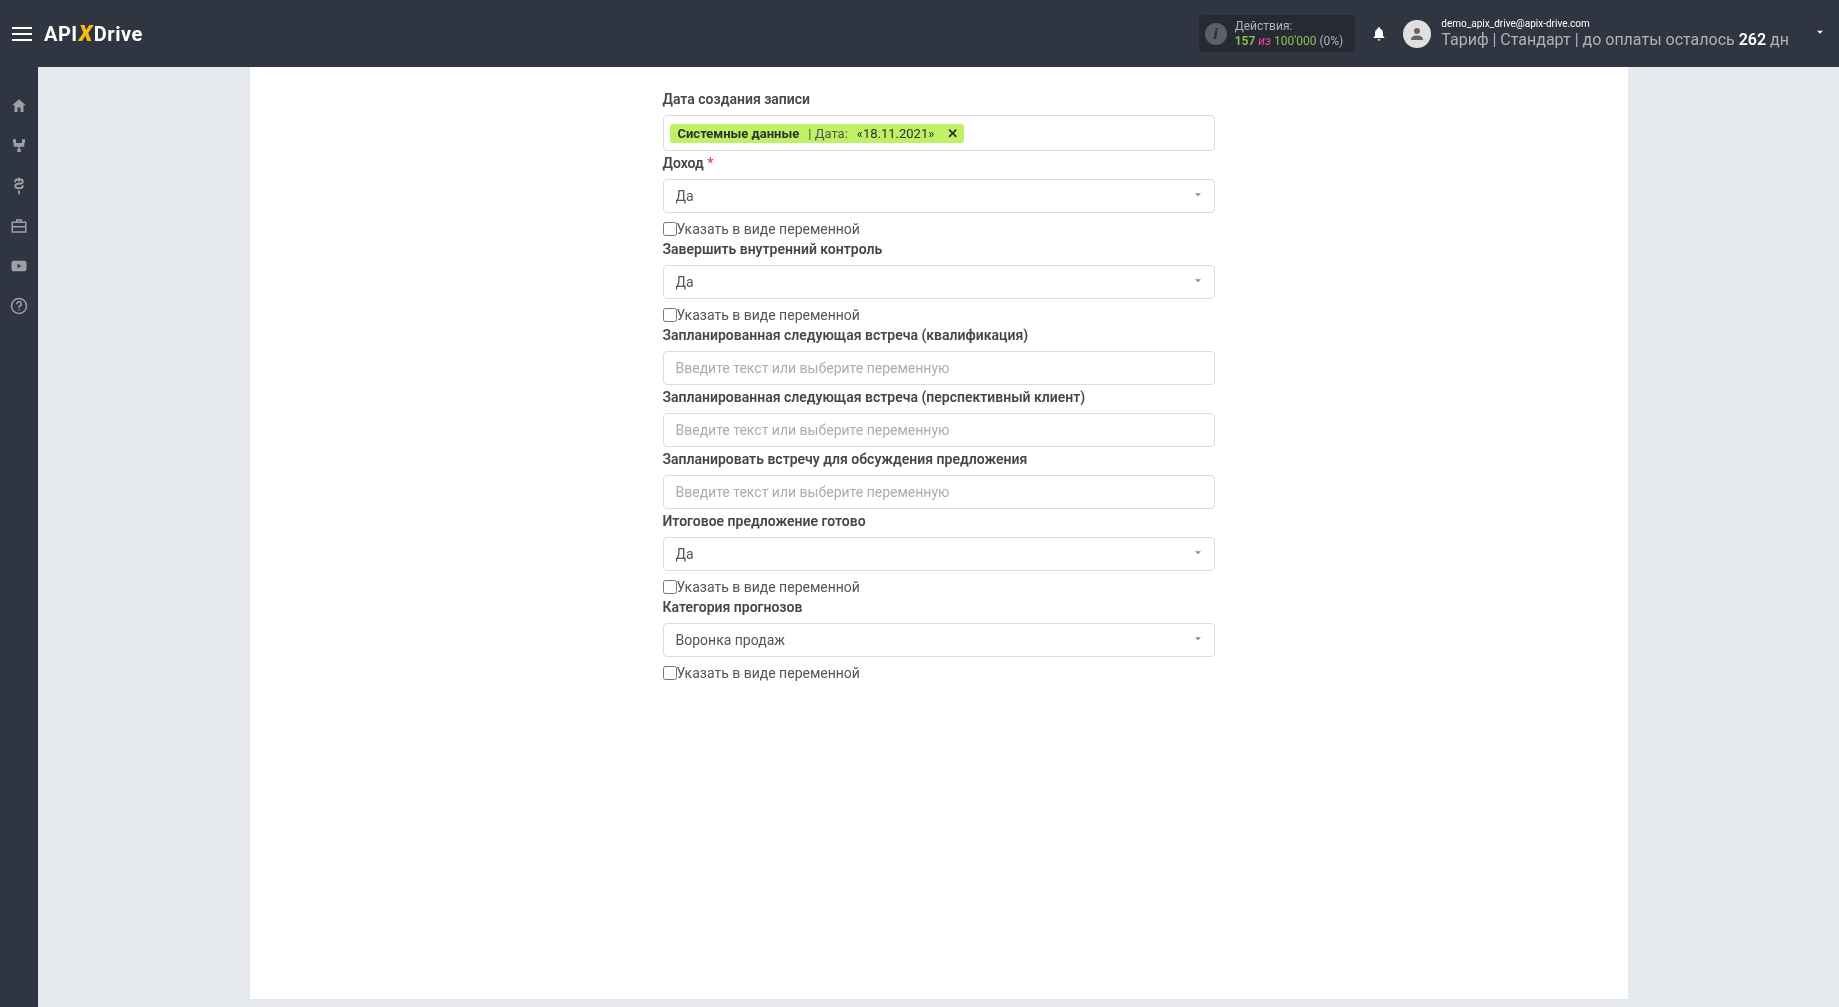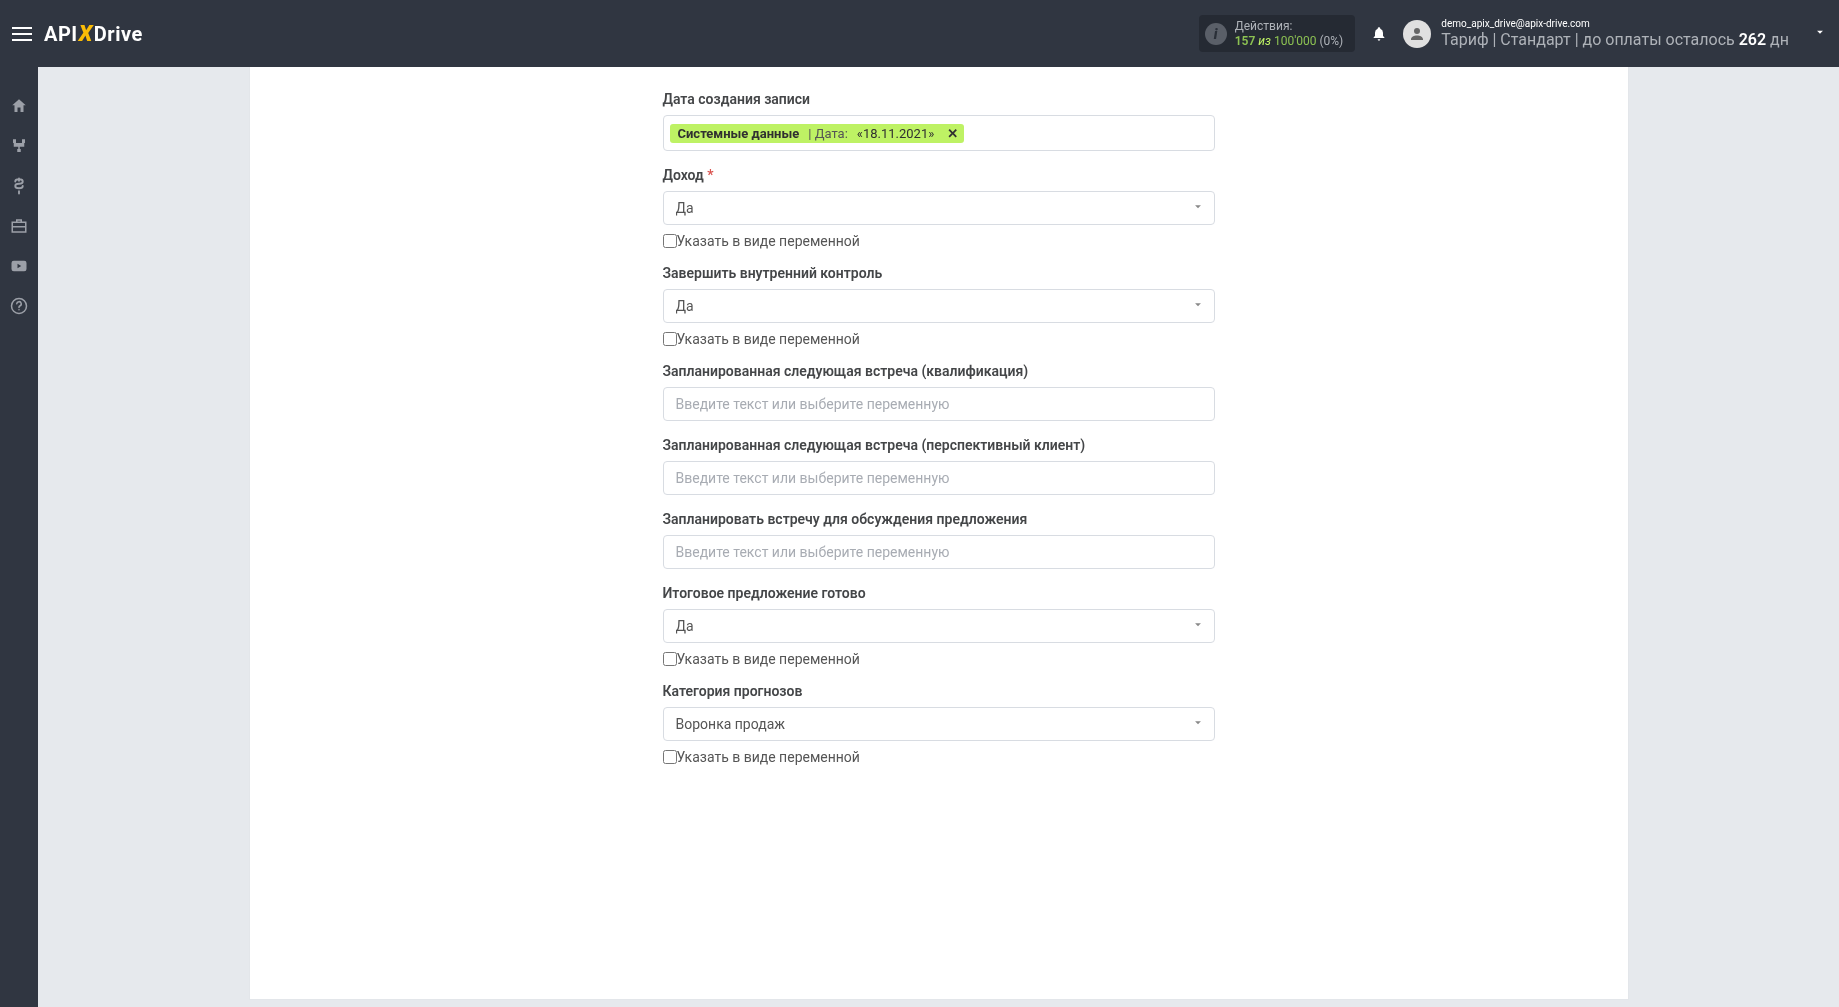--- a/index.html
+++ b/index.html
@@ -36,21 +36,21 @@
   display: flex; align-items: center; gap: 8px; margin-right: 16px;
 }
 .actions-box .info-circ {
   width: 22px; height: 22px; border-radius: 50%; background: #5a5f68;
   display: flex; align-items: center; justify-content: center;
   color: #2a2f38; font-weight: 900; font-style: italic; font-size: 14px;
 }
 .actions-text { font-size: 12px; line-height: 1.2; }
 .actions-text .line1 { color: #aeb2b8; }
 .actions-text .n1 { color: #8cc152; font-weight: 600; }
-.actions-text .iz { color: #bef264; font-style: italic; }
+.actions-text .iz { color: #ec4899; font-style: italic; }
 .actions-text .n2 { color: #8cc152; }
 .actions-text .pct { color: #aeb2b8; }
 .bell { width: 16px; height: 16px; fill: #fff; margin-right: 16px; cursor: pointer; }
 .avatar {
   width: 28px; height: 28px; border-radius: 50%; background: #e0e0e0;
   display: flex; align-items: center; justify-content: center; margin-right: 10px;
 }
 .avatar svg { width: 18px; height: 18px; fill: #666; }
 .user-block { line-height: 1.2; }
 .user-email { color: #fff; font-size: 10px; }
@@ -67,21 +67,21 @@
 .sidebar-icon { width: 18px; height: 18px; fill: #9ca0a8; cursor: pointer; }
 .main {
   flex: 1; overflow: auto; display: flex; justify-content: center;
   padding: 0 0 24px 0;
 }
 .panel {
   background: #fff; width: 1380px; min-height: 100%;
   border: 1px solid #e3e6ea; border-top: none; padding: 12px 0;
 }
 .form-wrap { width: 552px; margin: 0 auto; padding-top: 12px; }
-.field { margin-bottom: 16px; }
+.field { margin-bottom: 4px; }
 .field-label { font-weight: 600; color: #444648; margin-bottom: 8px; font-size: 14px; }
 .field-label .req { color: #d9534f; }
 .tag-input {
   border: 1px solid #d8dce2; border-radius: 4px; padding: 5px 6px;
   background: #fff; min-height: 36px; display: flex; align-items: center; flex-wrap: wrap;
 }
 .tag {
   background: #bef264; border-radius: 3px; padding: 2px 6px 2px 8px;
   font-size: 13px; color: #303030; display: inline-flex; align-items: center; gap: 9px;
 }

